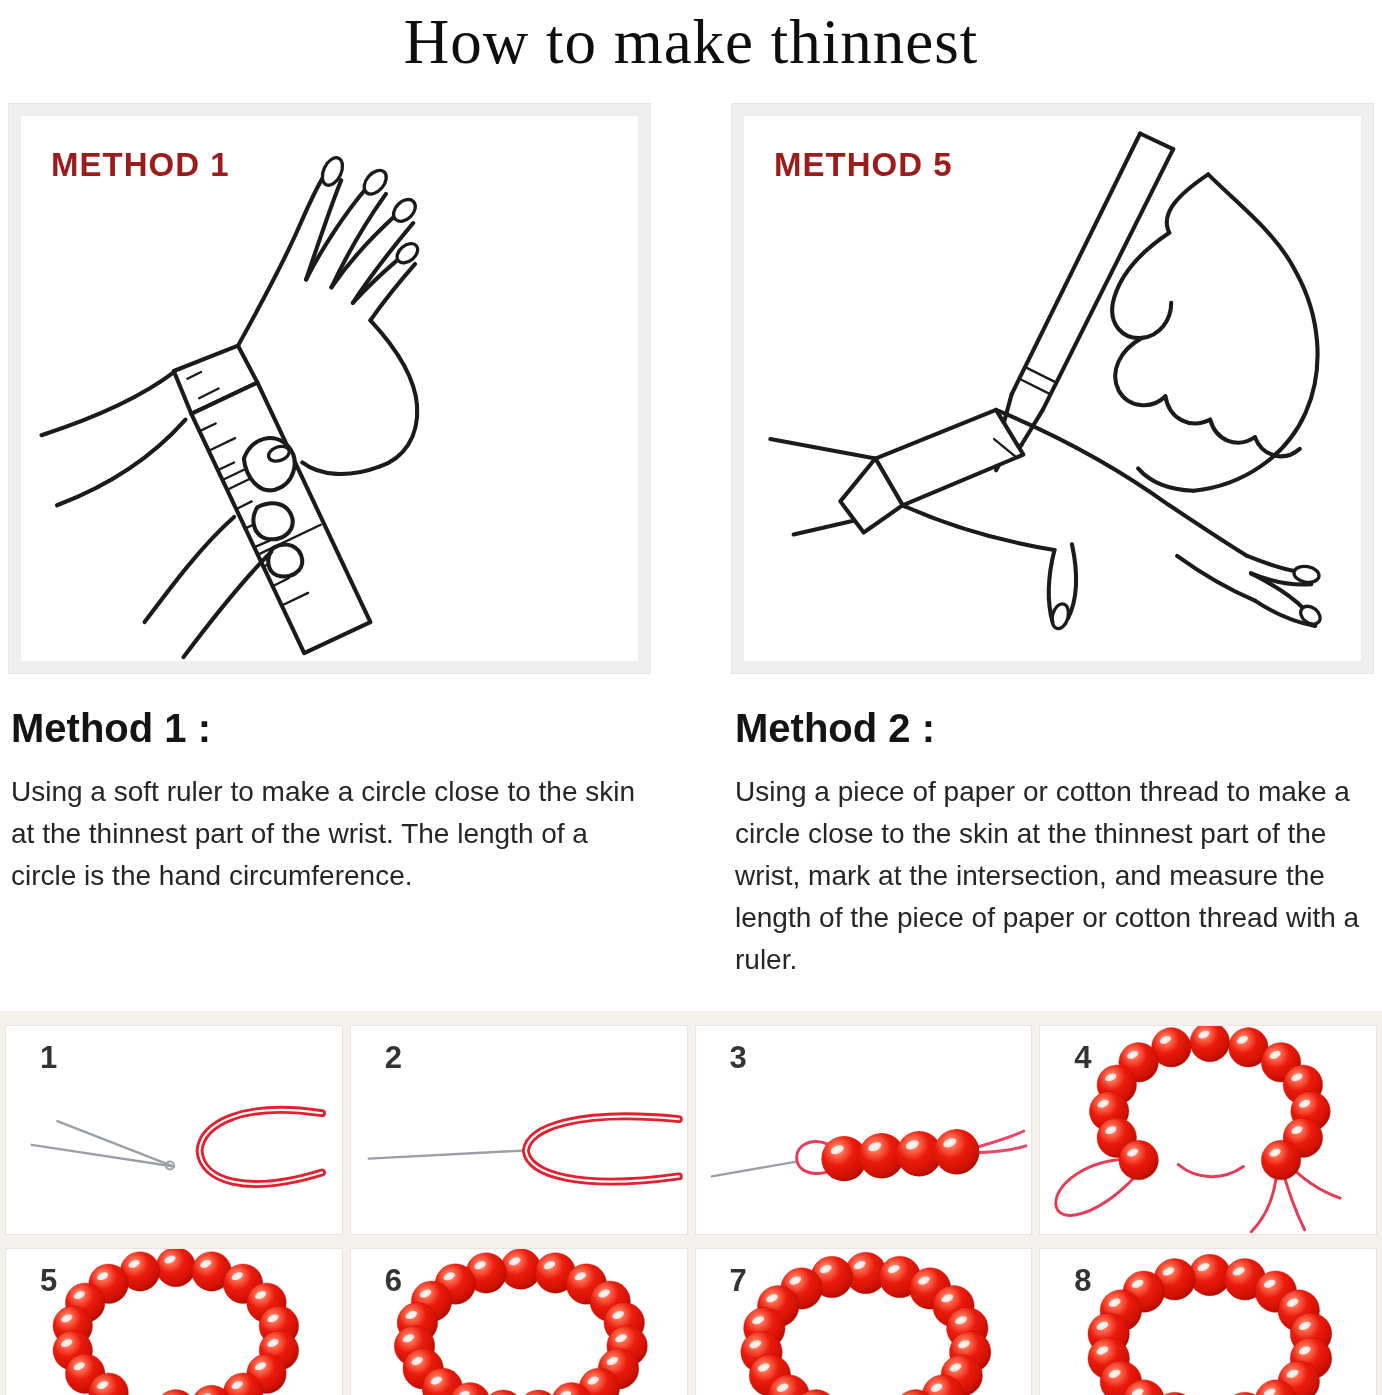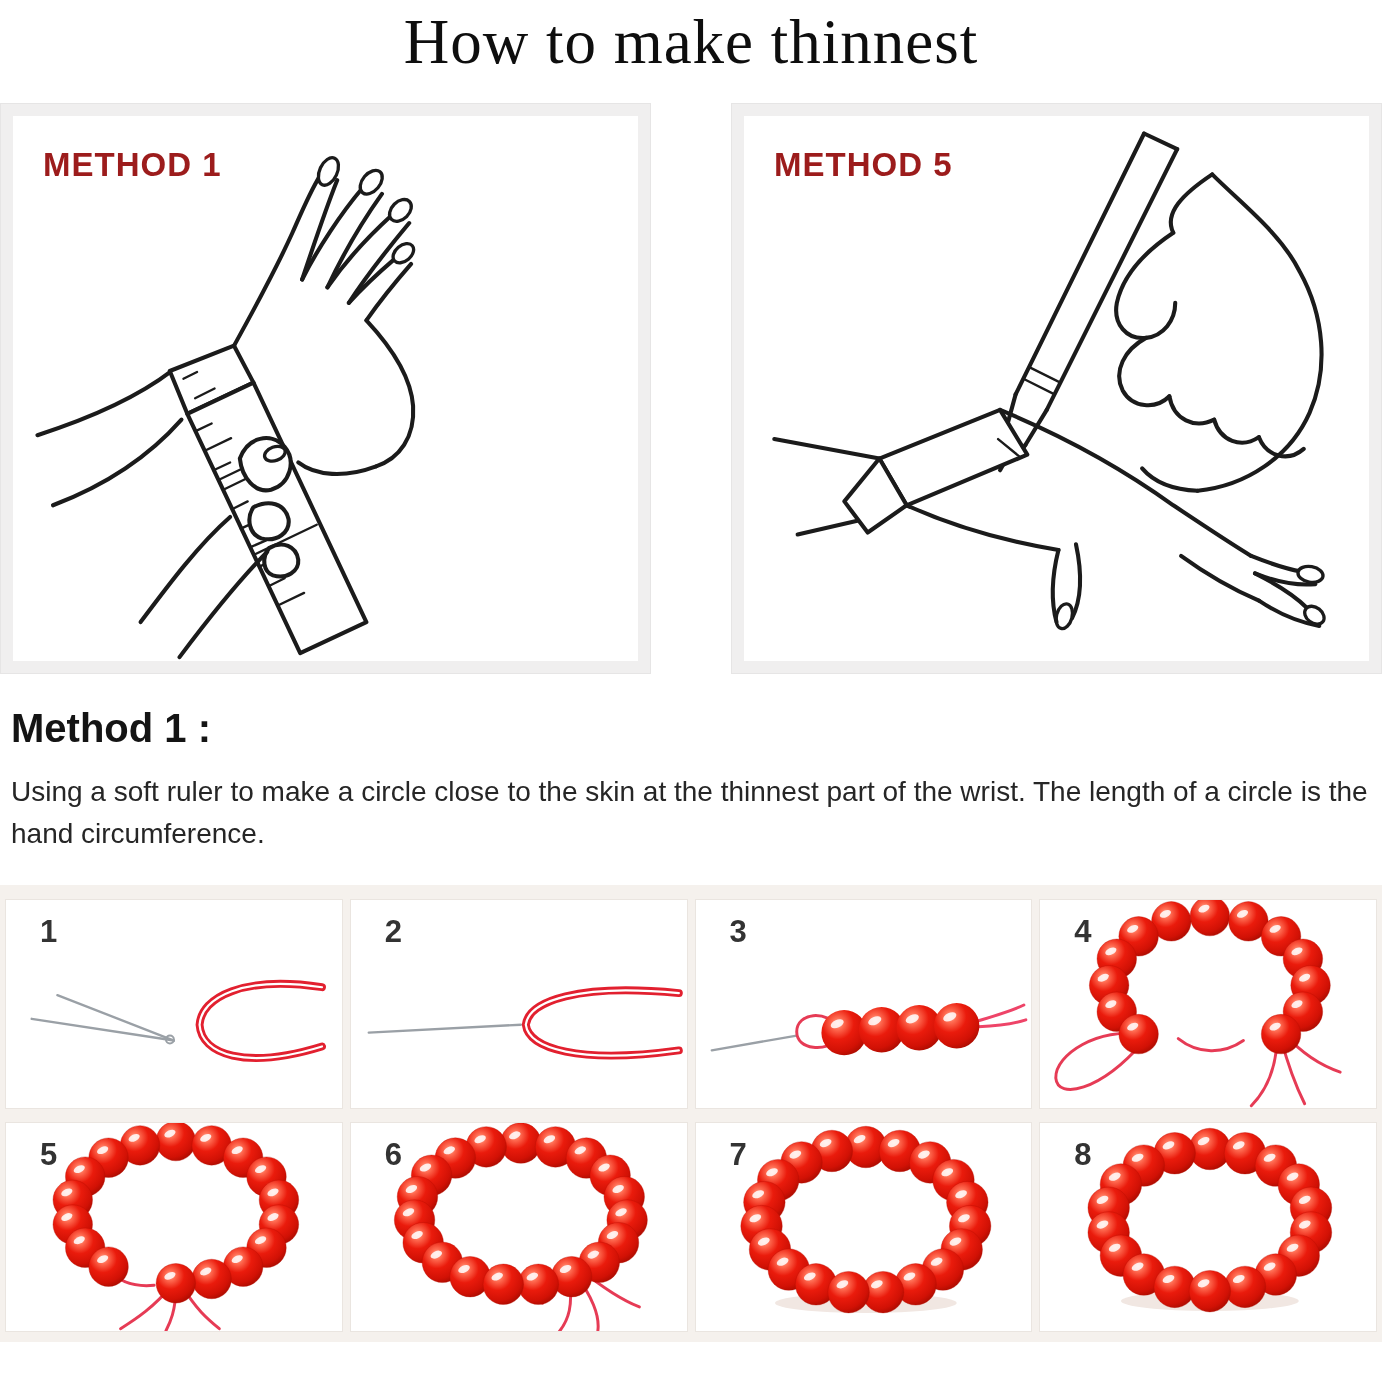--- a/index.html
+++ b/index.html
@@ -11,21 +11,21 @@
     text-align:center;
     font-family:"Liberation Serif",serif;
     font-weight:400;
     font-size:63px;
     color:#0e0e0e;
     margin:6px 0 24px 0;
     letter-spacing:1px;
   }
 
   
-  .figures{display:flex;gap:80px;padding:0 0;}
+  .figures{display:flex;gap:80px;padding:0 8px;}
   .figure-box{
     flex:1;height:571px;background:#ffffff;position:relative;
     border:13px solid #f0efef;outline:1px solid #e6e5e5;outline-offset:-1px;
     box-sizing:border-box;
   }
   .method-label{
     position:absolute;top:30px;left:30px;
     font-size:33px;font-weight:700;color:#9c1c1c;letter-spacing:1px;
   }
   .figure-box svg{position:absolute;left:0;top:0;width:100%;height:100%;}
@@ -185,20 +185,24 @@
         <path class="line" d="M580,524 C558,520 536,510 518,498"></path>
         <path class="line" d="M518,498 C490,486 460,468 438,452"></path>
       </svg>
     </div>
   </div>
 
   <div class="method-texts">
     <div class="method-text">
       <h2 class="method-heading">Method 1 :</h2>
       <p class="method-body">Using a soft ruler to make a circle close to the skin at the thinnest part of the wrist. The length of a circle is the hand circumference.</p>
+    </div>
+    <div class="method-text">
+      <h2 class="method-heading">Method 2 :</h2>
+      <p class="method-body">Using a piece of paper or cotton thread to make a circle close to the skin at the thinnest part of the wrist, mark at the intersection, and measure the length of the piece of paper or cotton thread with a ruler.</p>
     </div>
   </div>
 
   <div class="steps">
 
     <div class="step-cell">
       <span class="step-number">1</span>
       <svg viewBox="0 0 340 210">
         <path class="needle" d="M26,120 L170,142"></path>
         <path class="needle" d="M52,96 L170,142"></path>

